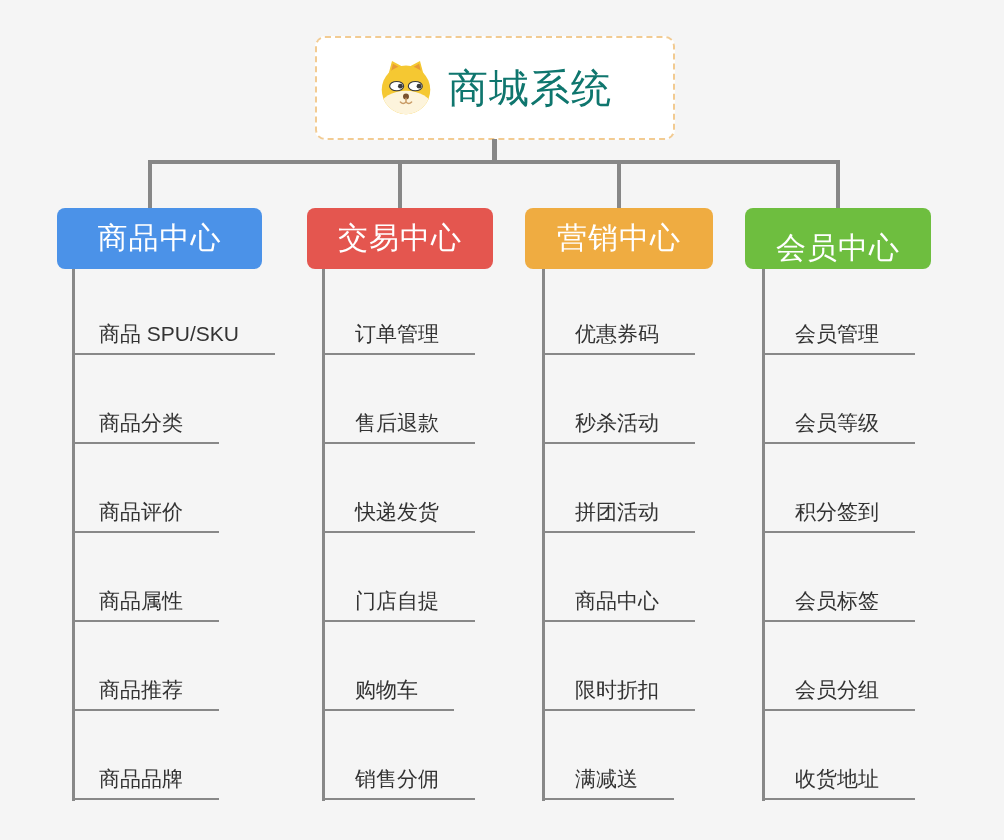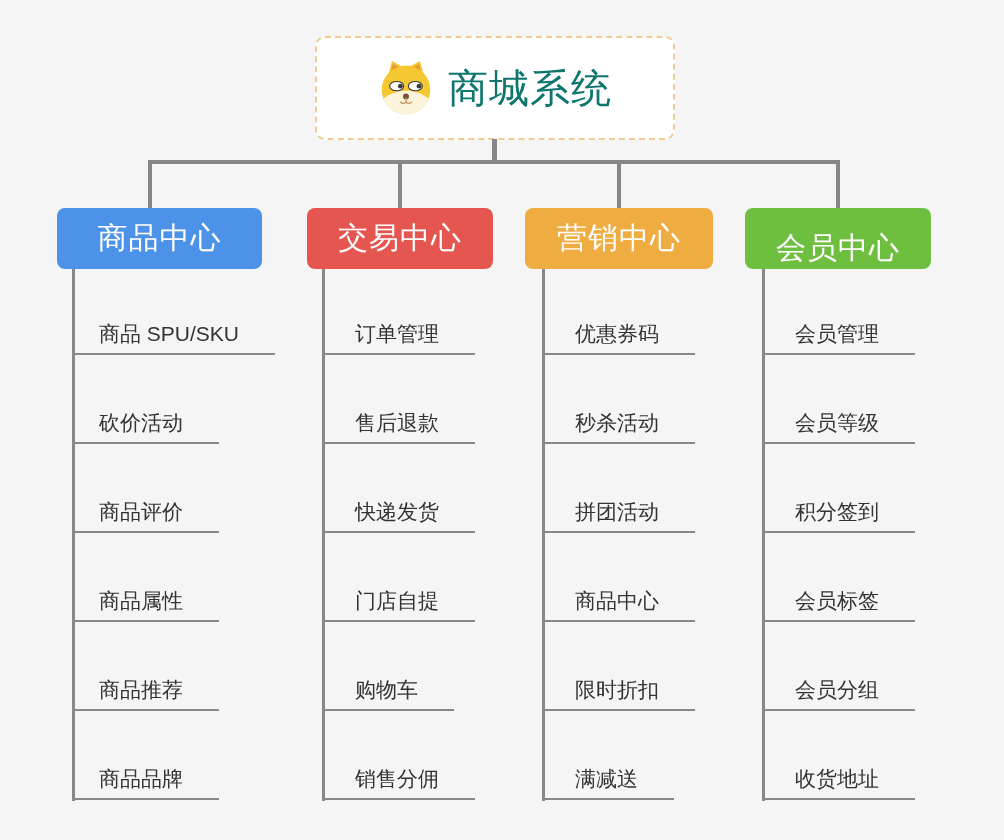--- a/index.html
+++ b/index.html
@@ -124,21 +124,21 @@
   <div class="branch b3" style="background: rgb(110, 190, 63);">
     <span>会员中心</span>
   </div>
 
   <div class="rail c0"></div>
   <div class="rail c1"></div>
   <div class="rail c2"></div>
   <div class="rail c3"></div>
 
   <div class="leaf c0 r0">商品 SPU/SKU</div>
-  <div class="leaf c0 r1">砍价活动</div>
+  <div class="leaf c0 r1">商品分类</div>
   <div class="leaf c0 r2">商品评价</div>
   <div class="leaf c0 r3">商品属性</div>
   <div class="leaf c0 r4">商品推荐</div>
   <div class="leaf c0 r5">商品品牌</div>
 
   <div class="leaf c1 r0">订单管理</div>
   <div class="leaf c1 r1">售后退款</div>
   <div class="leaf c1 r2">快递发货</div>
   <div class="leaf c1 r3">门店自提</div>
   <div class="leaf c1 r4">购物车</div>

